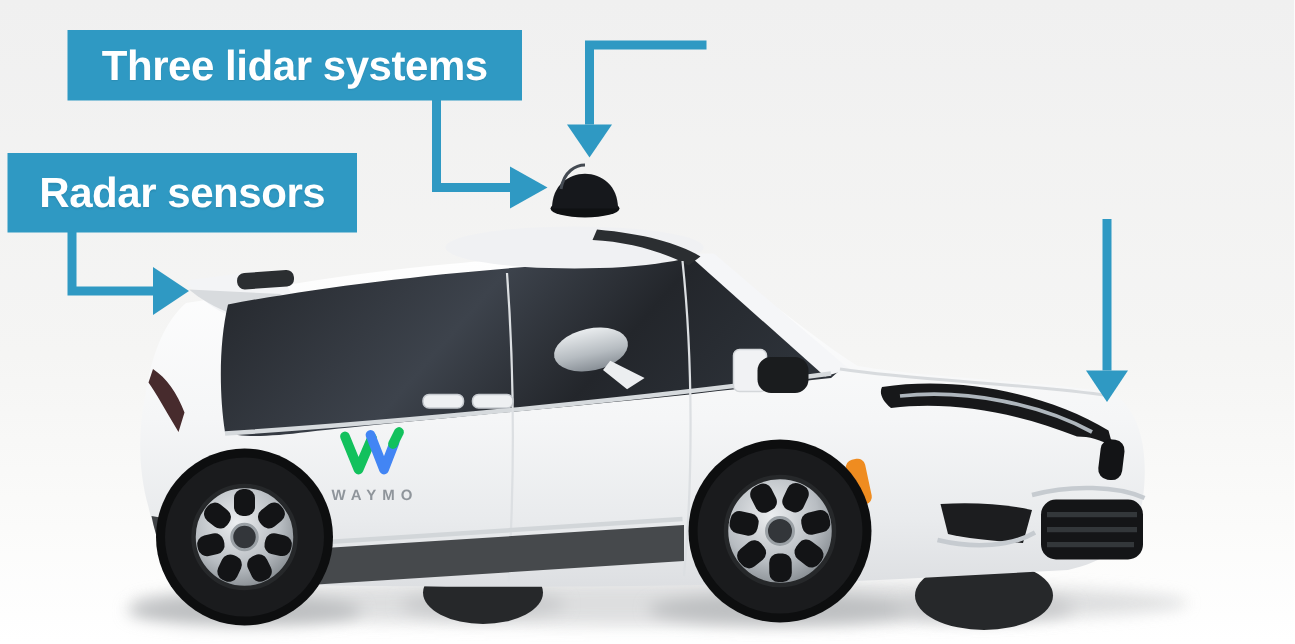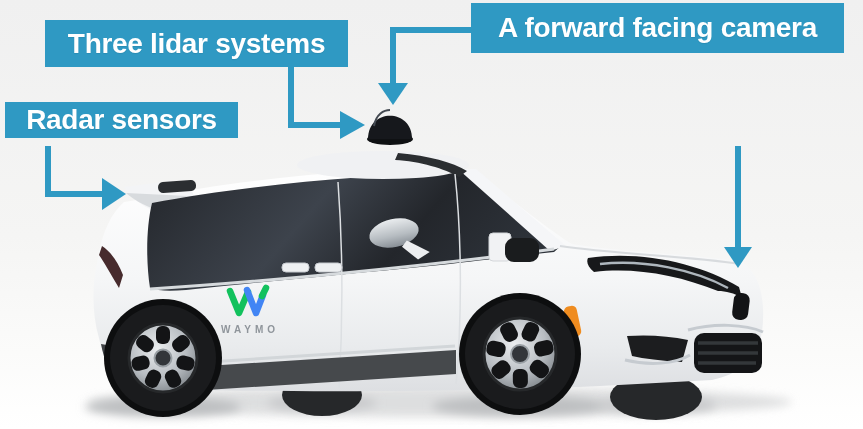--- a/index.html
+++ b/index.html
@@ -15,21 +15,21 @@
     position:absolute;
     display:flex;align-items:center;justify-content:center;
     background:var(--callout-background,#2f99c3);
     color:var(--callout-text,#ffffff);
     font-weight:700;font-size:28px;letter-spacing:-0.3px;
     white-space:nowrap;
     text-shadow:0 1px 1px rgba(0,0,0,0.08);
   }
   .callout-lidar{left:5px;top:20px;width:303px;height:47px;margin-left:40px;}
   .callout-camera{left:471px;top:3px;width:373px;height:50px;}
-  .callout-radar{left:5px;top:102px;width:233px;height:36px;}
+  .callout-radar{left:5px;top:102px;width:233px;height:53px;}
   .callout-self{left:536px;top:100px;width:311px;height:48px;}
   .connector{stroke:var(--callout-background,#2f99c3);stroke-width:6;fill:none;}
   .arrowhead{fill:var(--callout-background,#2f99c3);}
   .waymo-green{stroke:var(--waymo-green,#12c15d);}
   .waymo-blue{stroke:var(--waymo-blue,#4285f4);}
   .wordmark{fill:var(--wordmark-gray,#8f959b);font-family:"Liberation Sans",sans-serif;
     font-size:10px;font-weight:700;letter-spacing:4px;}
 </style>
 </head>
 <body>
@@ -222,20 +222,17 @@
     </g>
     <g>
       <path class="connector" d="M738 146 L738 247"></path>
       <polygon class="arrowhead" points="724,247 752,247 738,268"></polygon>
     </g>
   </svg>
 
   <div class="callout callout-lidar">
     <span>Three lidar systems</span>
   </div>
-  <div class="callout callout-camera">
-    <span>A forward facing camera</span>
-  </div>
   <div class="callout callout-radar">
     <span>Radar sensors</span>
   </div>
 
 </div>
 
 </body></html>

